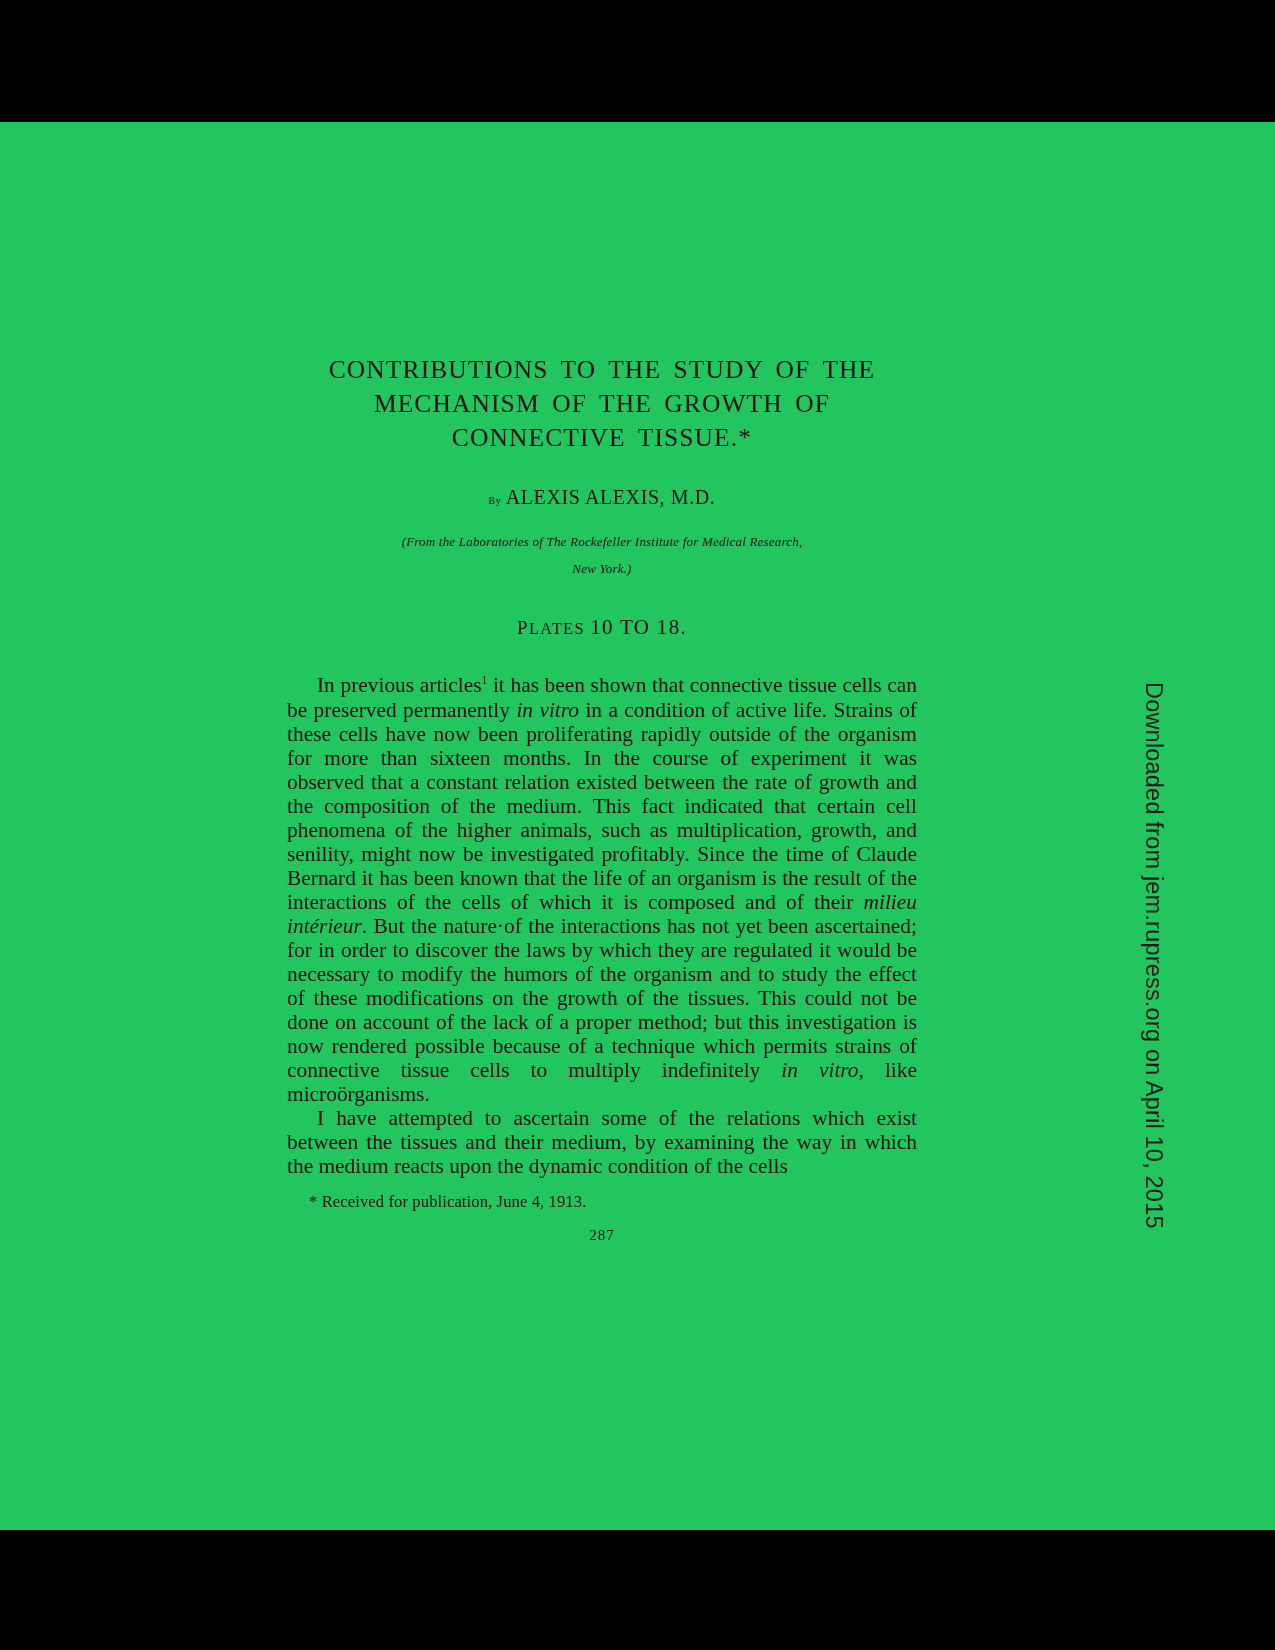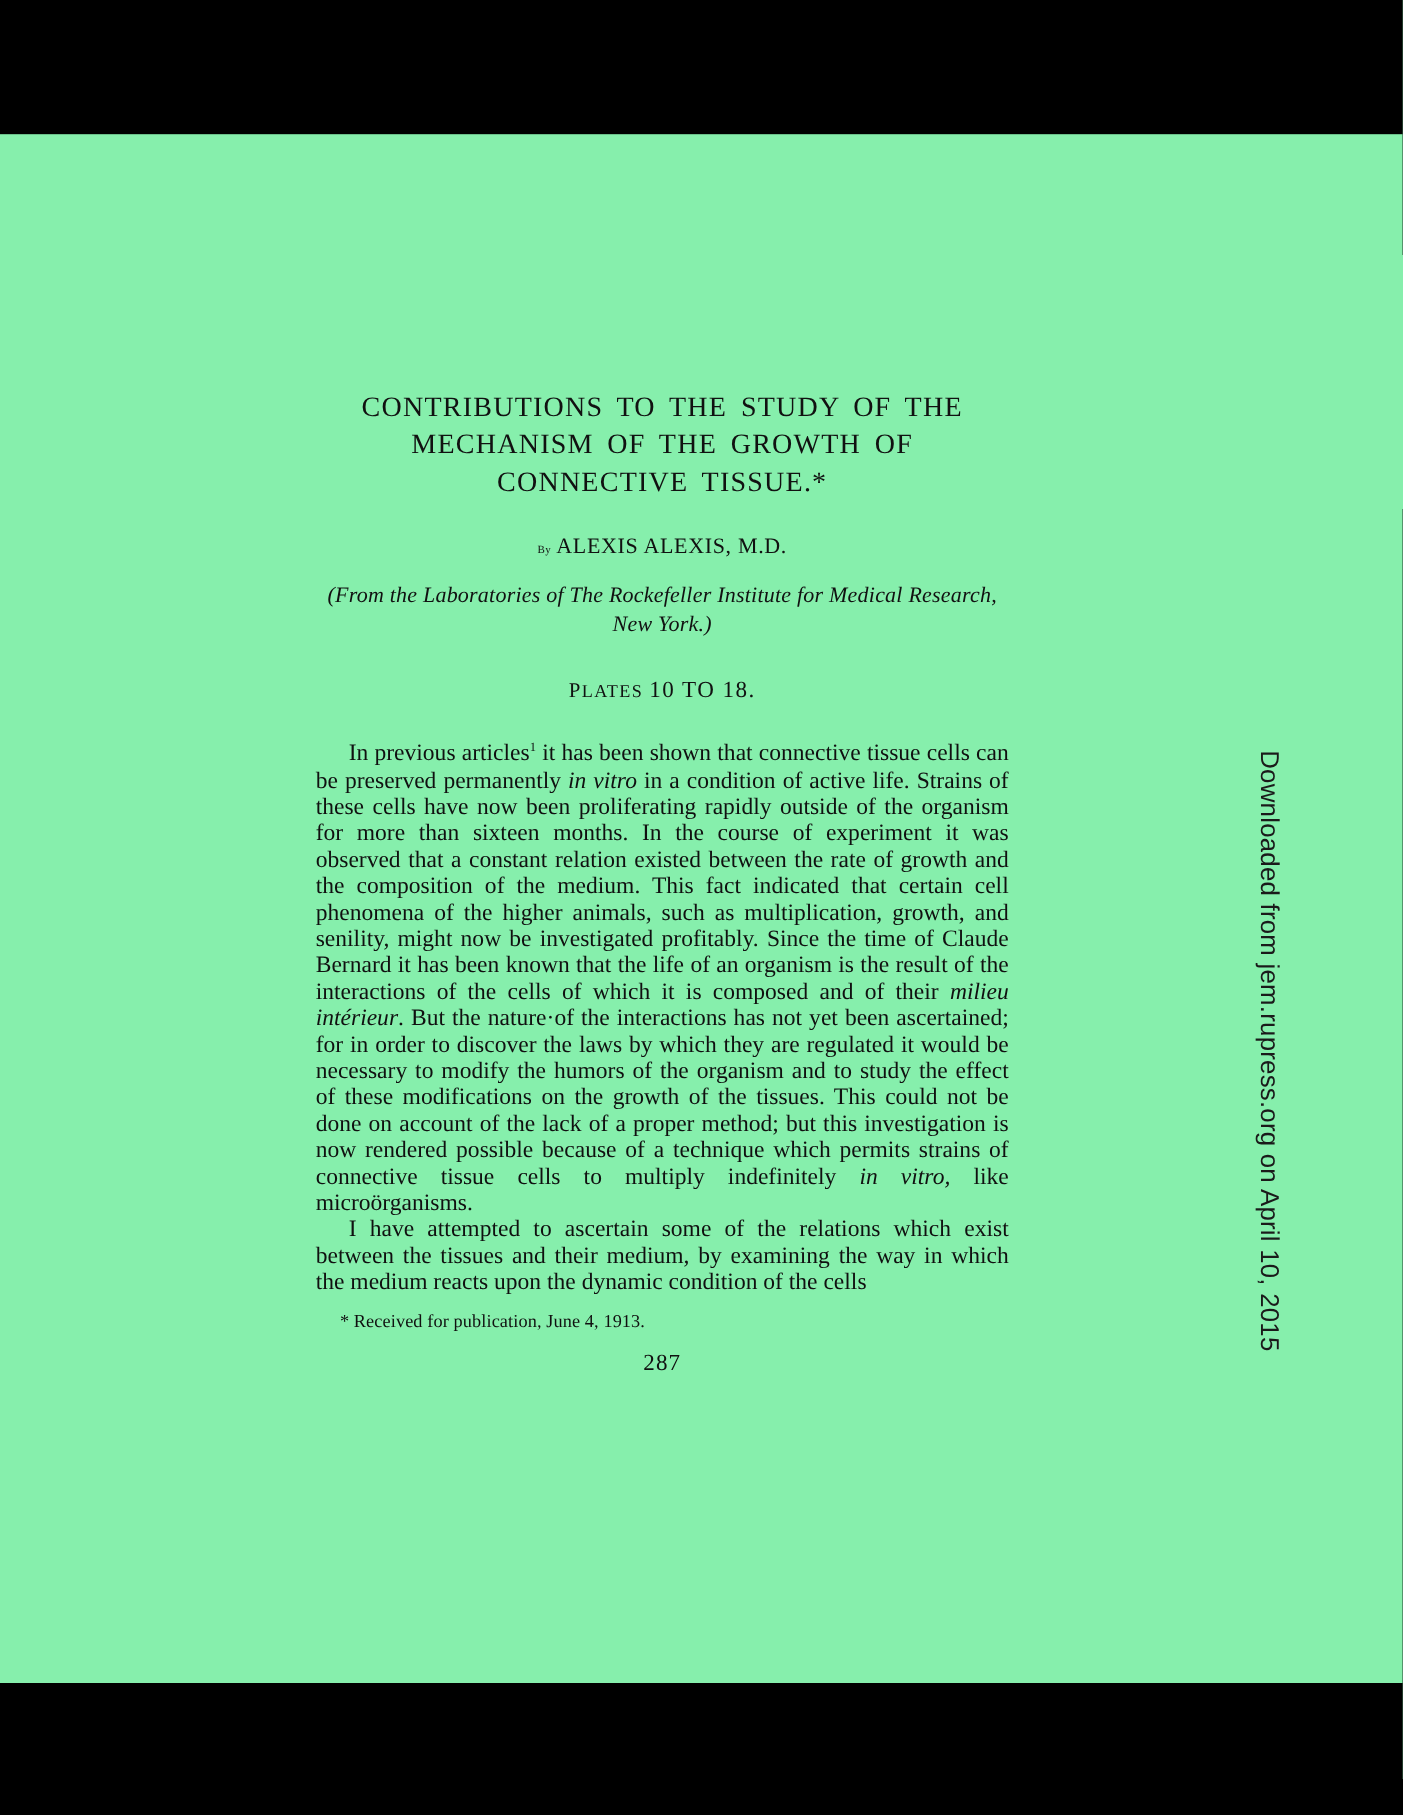--- a/index.html
+++ b/index.html
@@ -15,21 +15,21 @@
     font-family: "Liberation Serif", "DejaVu Serif", serif;
   }
 
   
   #page-sheet {
     position: absolute;
     left: 0;
     top: 122px;
     width: 1275px;
     height: 1408px;
-    background: #86efac;
+    background: #22c55e;
   }
 
   
   #text-column {
     position: absolute;
     left: 287px;
     top: 210px;
     width: 630px;
   }
 
@@ -55,21 +55,21 @@
     color: #111111;
   }
   .byline .smallcap {
     font-size: 10px;
     letter-spacing: 0.5px;
   }
 
   .affiliation {
     text-align: center;
     font-style: italic;
-    font-size: 20px;
+    font-size: 13px;
     line-height: 27px;
     margin-top: 19px;
     color: #111111;
     letter-spacing: 0.2px;
   }
 
   .plates {
     text-align: center;
     font-size: 16.5px;
     margin-top: 33px;
@@ -112,21 +112,21 @@
     letter-spacing: 0.1px;
   }
   .footnote-ref i, .footnote-star i { font-style: italic; }
   sup.fnmark {
     font-size: 11.5px;
     vertical-align: super;
   }
 
   #page-number {
     text-align: center;
-    font-size: 21px;
+    font-size: 15px;
     margin-top: 14px;
     letter-spacing: 1px;
     color: #101010;
   }
 
   
   #download-watermark {
     position: absolute;
     left: 1121px;
     top: 560px;

